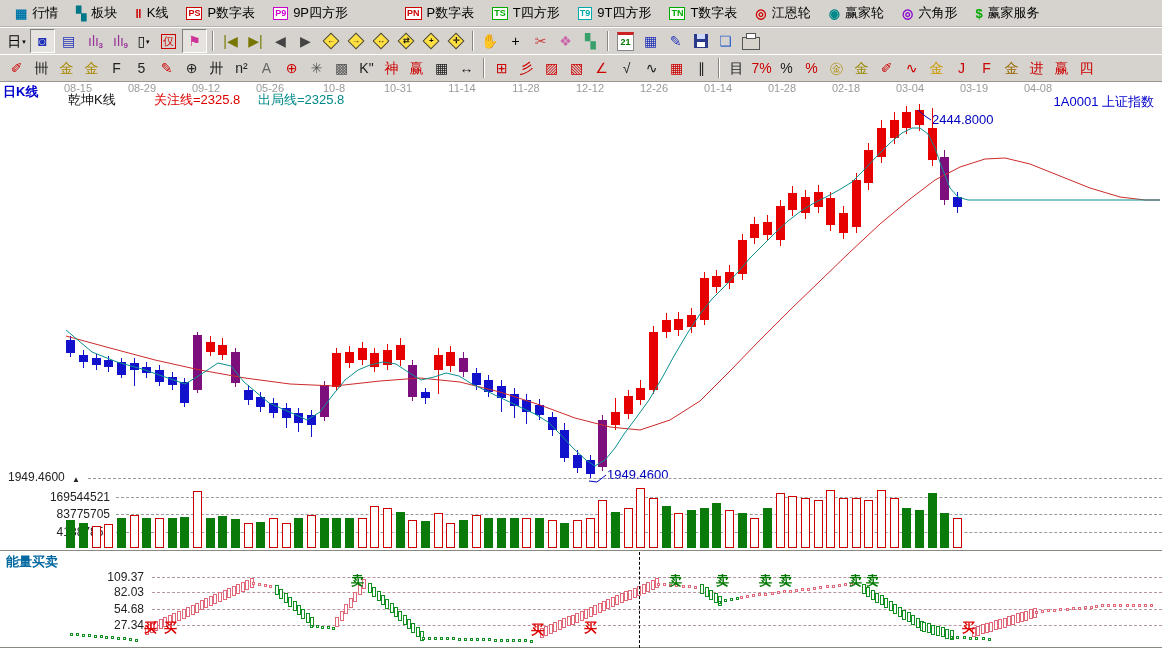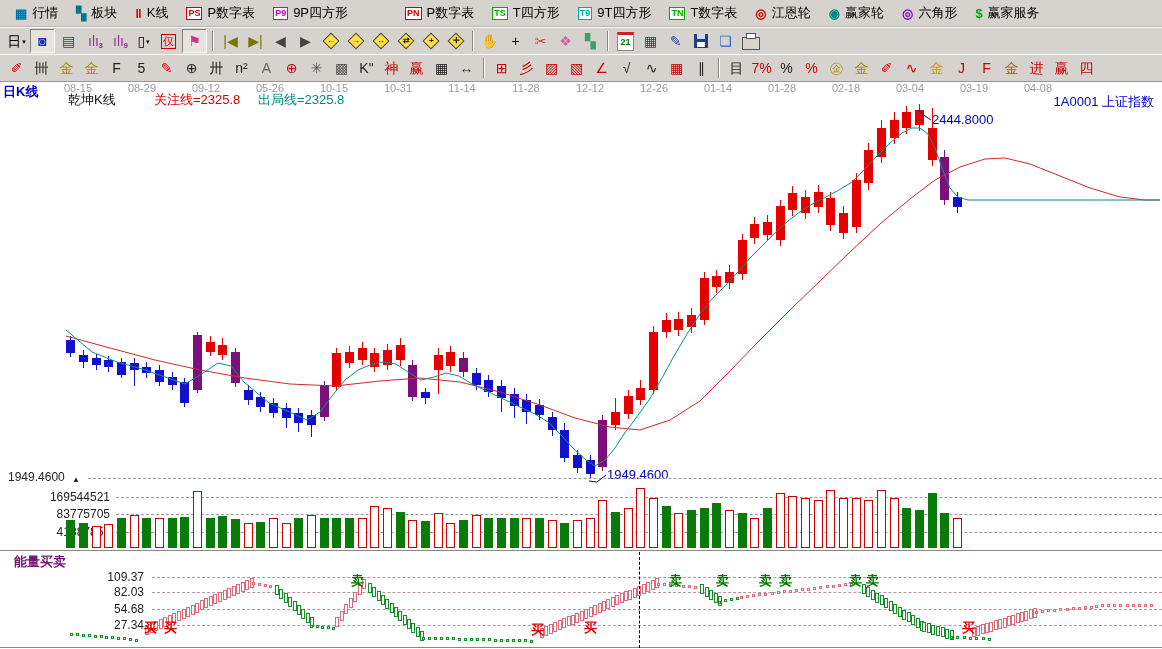--- a/index.html
+++ b/index.html
@@ -37,21 +37,21 @@
   #attention-label{left:154px;top:91px;color:#dd0000;}
   #exit-label{left:258px;top:91px;color:#008888;}
   #symbol-label{right:8px;top:93px;color:#0000cc;}
   #high-label{left:932px;top:112px;color:#0000bb;}
   #low-annot{left:607px;top:467px;color:#0000bb;}
   #low-left{position:absolute;left:8px;top:470px;color:#222;font-size:12px;}
   #low-marker{position:absolute;left:72px;top:475px;font-size:8px;color:#222;}
   .dt{position:absolute;top:82px;transform:translateX(-50%);font-size:11px;color:#9a9a9a;white-space:nowrap;}
   .vlbl{position:absolute;left:0;width:110px;text-align:right;font-size:12px;color:#222;}
   .elbl{position:absolute;left:0;width:144px;text-align:right;font-size:12px;color:#222;}
-  #energy-title{position:absolute;left:14px;top:553px;color:#701a75;font-size:13px;font-weight:bold;}
+  #energy-title{position:absolute;left:6px;top:553px;color:#0369a1;font-size:13px;font-weight:bold;}
   
   .gridh{position:absolute;height:0;border-top:1px dashed #9a9a9a;}
   .gridh.energy{border-top-color:#b595a0;}
   .sep-panel{position:absolute;left:0;right:0;height:0;border-top:1px solid #8a8680;}
   .cursorline{position:absolute;width:0;border-left:1px dashed #000;}
   .buy{position:absolute;color:#dd0000;font-size:13px;font-weight:bold;}
   .sell{position:absolute;color:#007700;font-size:13px;font-weight:bold;}
   .cw,.cb,.vbar,.ebar,.edot{position:absolute;}
   #lines{position:absolute;left:0;top:0;pointer-events:none;}
 </style>
@@ -387,21 +387,21 @@
       <div class="gridh energy" style="top: 577px; left: 152px; width: 1010px;"></div>
       <div class="gridh energy" style="top: 592px; left: 152px; width: 1010px;"></div>
       <div class="gridh energy" style="top: 609px; left: 152px; width: 1010px;"></div>
       <div class="gridh energy" style="top: 625px; left: 152px; width: 1010px;"></div>
     </div>
   <div id="dates">
       <span class="dt" style="left: 78px;">08-15</span>
       <span class="dt" style="left: 142px;">08-29</span>
       <span class="dt" style="left: 206px;">09-12</span>
       <span class="dt" style="left: 270px;">05-26</span>
-      <span class="dt" style="left: 334px;">10-15</span>
+      <span class="dt" style="left: 334px;">10-8</span>
       <span class="dt" style="left: 398px;">10-31</span>
       <span class="dt" style="left: 462px;">11-14</span>
       <span class="dt" style="left: 526px;">11-28</span>
       <span class="dt" style="left: 590px;">12-12</span>
       <span class="dt" style="left: 654px;">12-26</span>
       <span class="dt" style="left: 718px;">01-14</span>
       <span class="dt" style="left: 782px;">01-28</span>
       <span class="dt" style="left: 846px;">02-18</span>
       <span class="dt" style="left: 910px;">03-04</span>
       <span class="dt" style="left: 974px;">03-19</span>

